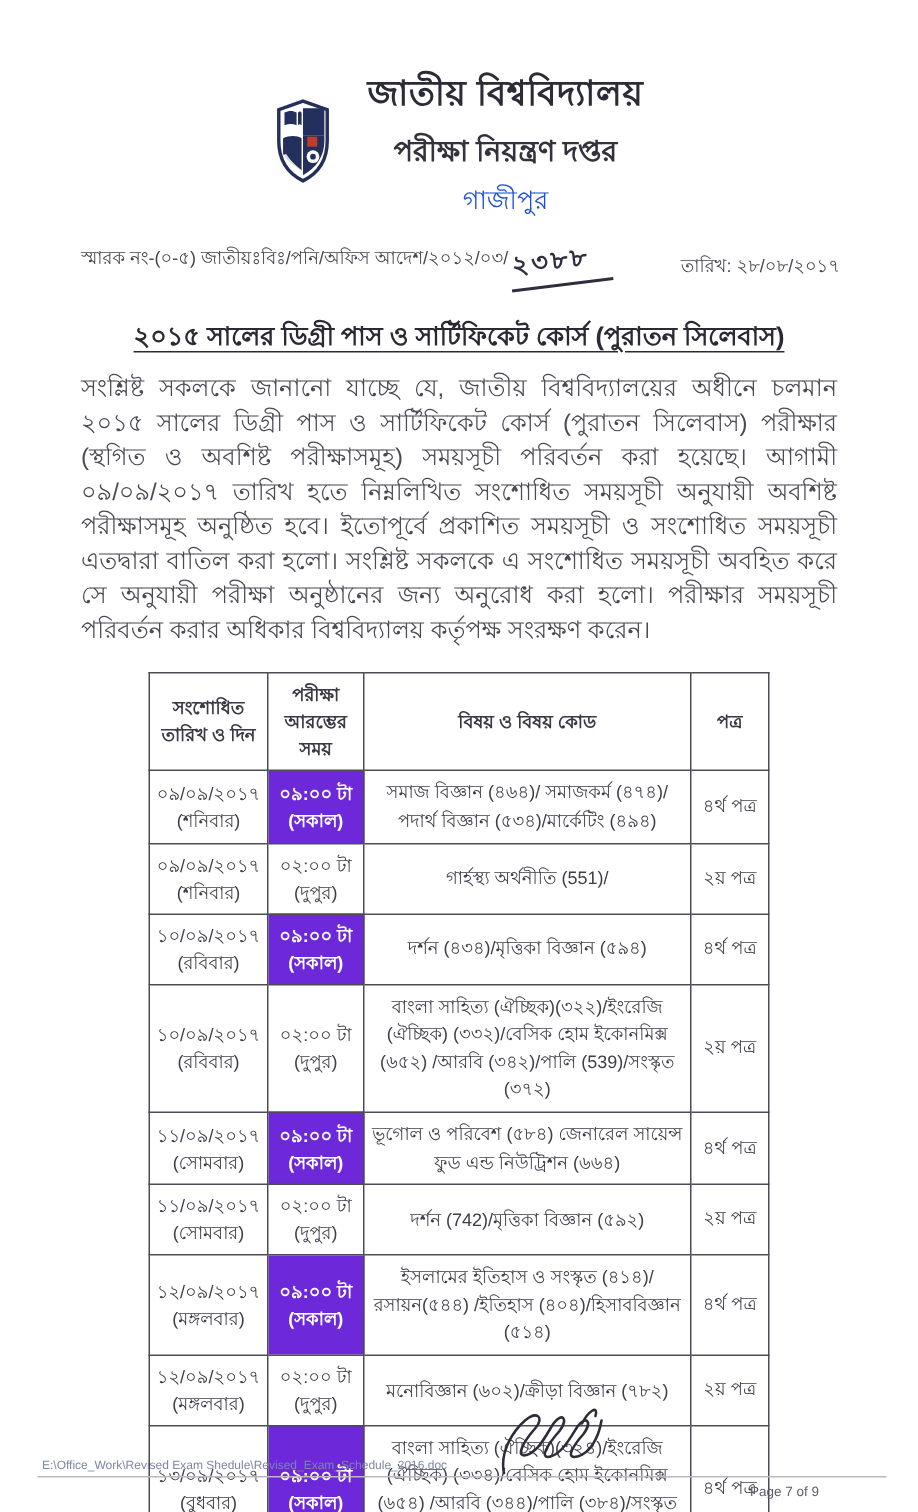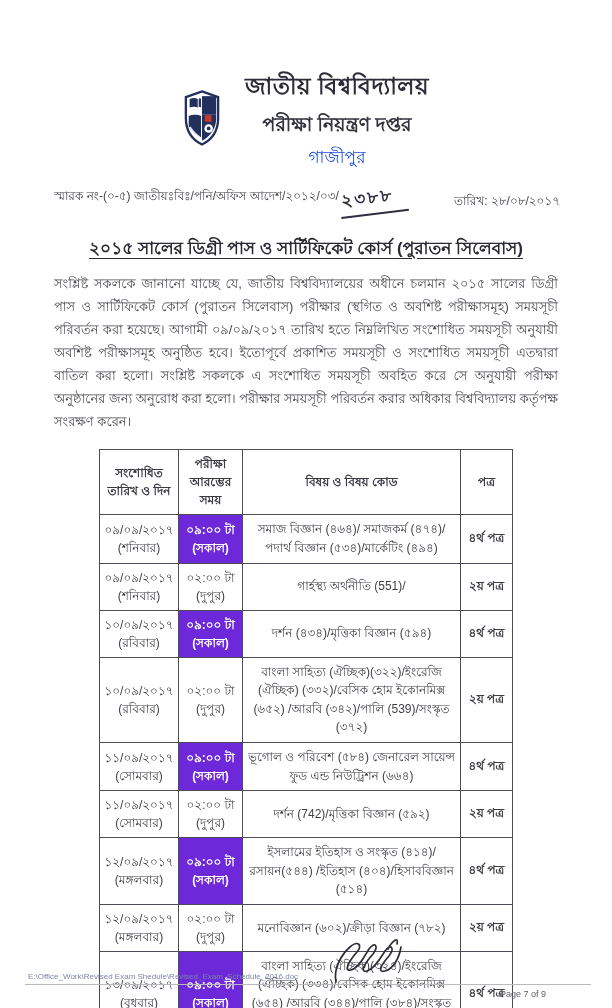--- a/index.html
+++ b/index.html
@@ -7,21 +7,21 @@
     position:relative;
     width:612px;height:1008px;
     background:#ffffff;
     font-family:"Liberation Sans","DejaVu Sans",sans-serif;
     color:#45454f;
     overflow:hidden;
   }
   
   .brand-row{
     display:flex;justify-content:center;align-items:center;
-    gap:24px;padding-top:44px;margin-top:24px;
+    gap:24px;padding-top:44px;
   }
   .brand-text{text-align:center;}
   .uni-name{font-size:23px;font-weight:bold;color:#2c2c38;letter-spacing:.5px;}
   .uni-dept{font-size:19px;font-weight:bold;color:#33333e;margin-top:3px;}
   .uni-loc{font-size:17px;color:#1d4ed8;margin-top:2px;}
   .memo-row{
     display:flex;justify-content:space-between;align-items:flex-end;
     margin:9px 52px 0 54px;font-size:12px;color:#45454f;
   }
   .handwritten{
@@ -31,36 +31,36 @@
   }
   
   .title-block{text-align:center;margin-top:24px;line-height:1.55;}
   .title-line{
     font-size:17px;font-weight:bold;color:#2a2a34;
     text-decoration:underline;text-underline-offset:4px;
   }
   
   .para{
     margin:10px 54px 0 54px;
-    font-size:13px;line-height:23px;text-align:justify;color:#4a4a55;
+    font-size:16px;line-height:23px;text-align:justify;color:#4a4a55;
   }
   
   table.schedule{
     border-collapse:collapse;margin:16px 0 0 99px;
     width:413px;table-layout:fixed;font-size:12px;color:#3e3e49;
   }
   table.schedule th,table.schedule td{
     border:1px solid #4c4c56;padding:5px 4px;text-align:center;vertical-align:middle;
   }
   table.schedule th{font-weight:bold;height:40px;line-height:1.5;color:#3a3a45;}
   td.subject-cell{text-align:left;padding-left:8px;padding-right:6px;line-height:1.55;}
   td.time-cell{line-height:1.5;}
   td.time-cell.black{background:#6d28d9;color:#ffffff;font-weight:bold;}
   td.date-cell{line-height:1.5;}
-  td.paper-cell{white-space:nowrap;font-weight:bold;}
+  td.paper-cell{white-space:nowrap;}
   
   .file-path{position:absolute;left:28px;top:972px;font-size:8px;color:#7b86a8;}
   .page-num{position:absolute;right:66px;top:989px;font-size:9px;color:#5d5d68;}
   .signature{position:absolute;left:328px;top:932px;}
   .footer-rule{position:absolute;left:25px;top:984px;width:566px;border-top:1px solid #b9b9bf;}
 </style>
 </head>
 <body>
 
 <div class="page">

